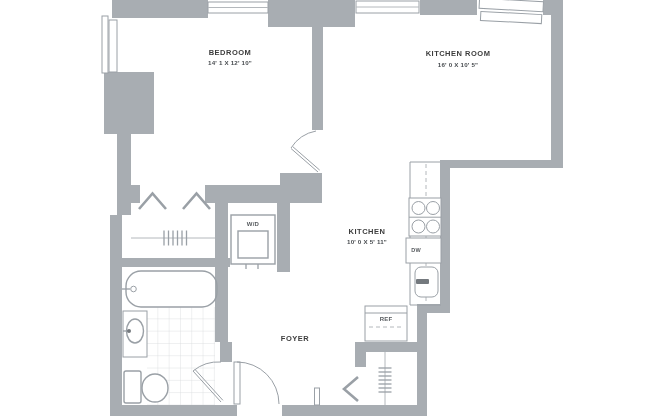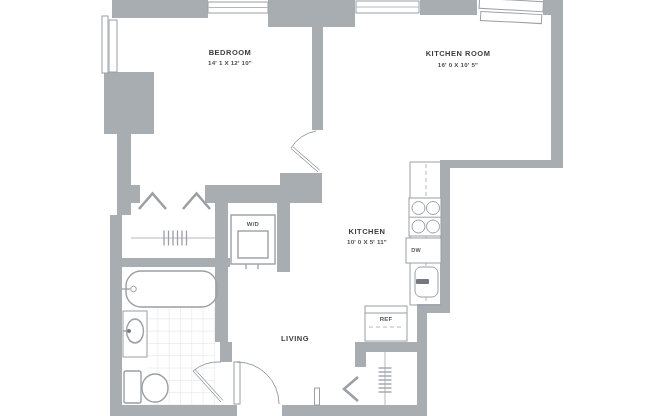--- a/index.html
+++ b/index.html
@@ -185,17 +185,17 @@
       <rect class="lnw1" x="314.5" y="388" width="5" height="17"></rect>
     </g>
   </svg>
 
   <div class="label room-name" style="left:230px;top:52px">BEDROOM</div>
   <div class="label room-dims" style="left:230px;top:62px">14' 1 X 12' 10"</div>
   <div class="label room-name" style="left:458px;top:53px">KITCHEN ROOM</div>
   <div class="label room-dims" style="left:458px;top:64px">16' 0 X 10' 5"</div>
   <div class="label room-name" style="left:367px;top:231px">KITCHEN</div>
   <div class="label room-dims" style="left:367px;top:241px">10' 0 X 5' 11"</div>
-  <div class="label room-name" style="left:295px;top:338px">LIVING</div>
+  <div class="label room-name" style="left:295px;top:338px">FOYER</div>
   <div class="label appl" style="left:253px;top:224px">W/D</div>
   <div class="label appl-sm" style="left:416px;top:250px">DW</div>
   <div class="label appl" style="left:386px;top:319px">REF</div>
 </div>
 
 </body></html>

